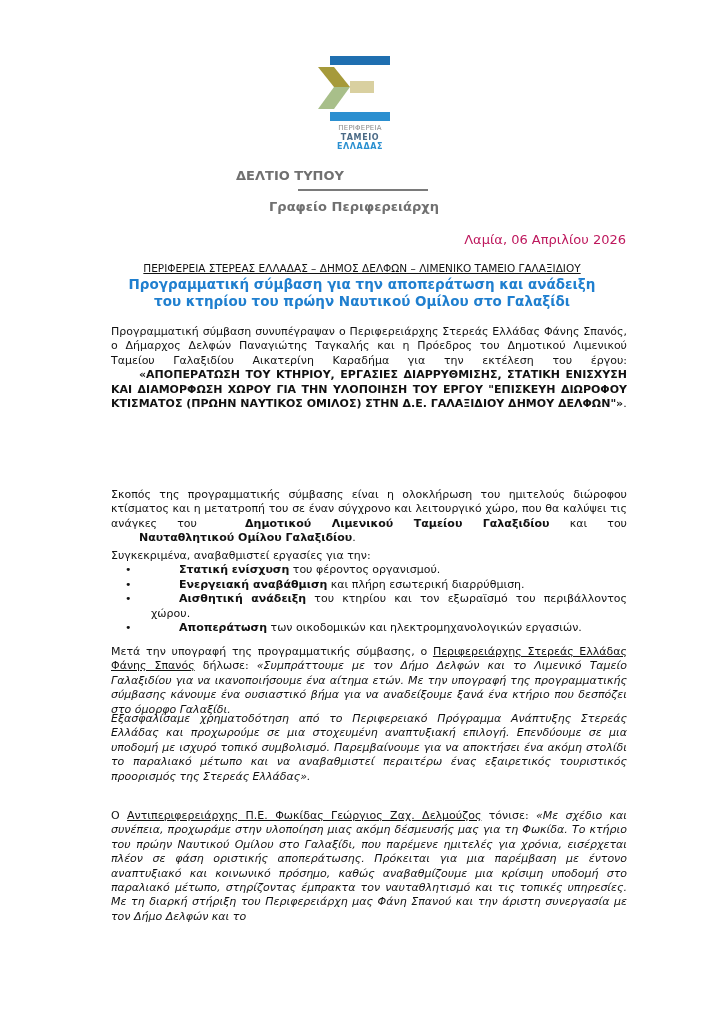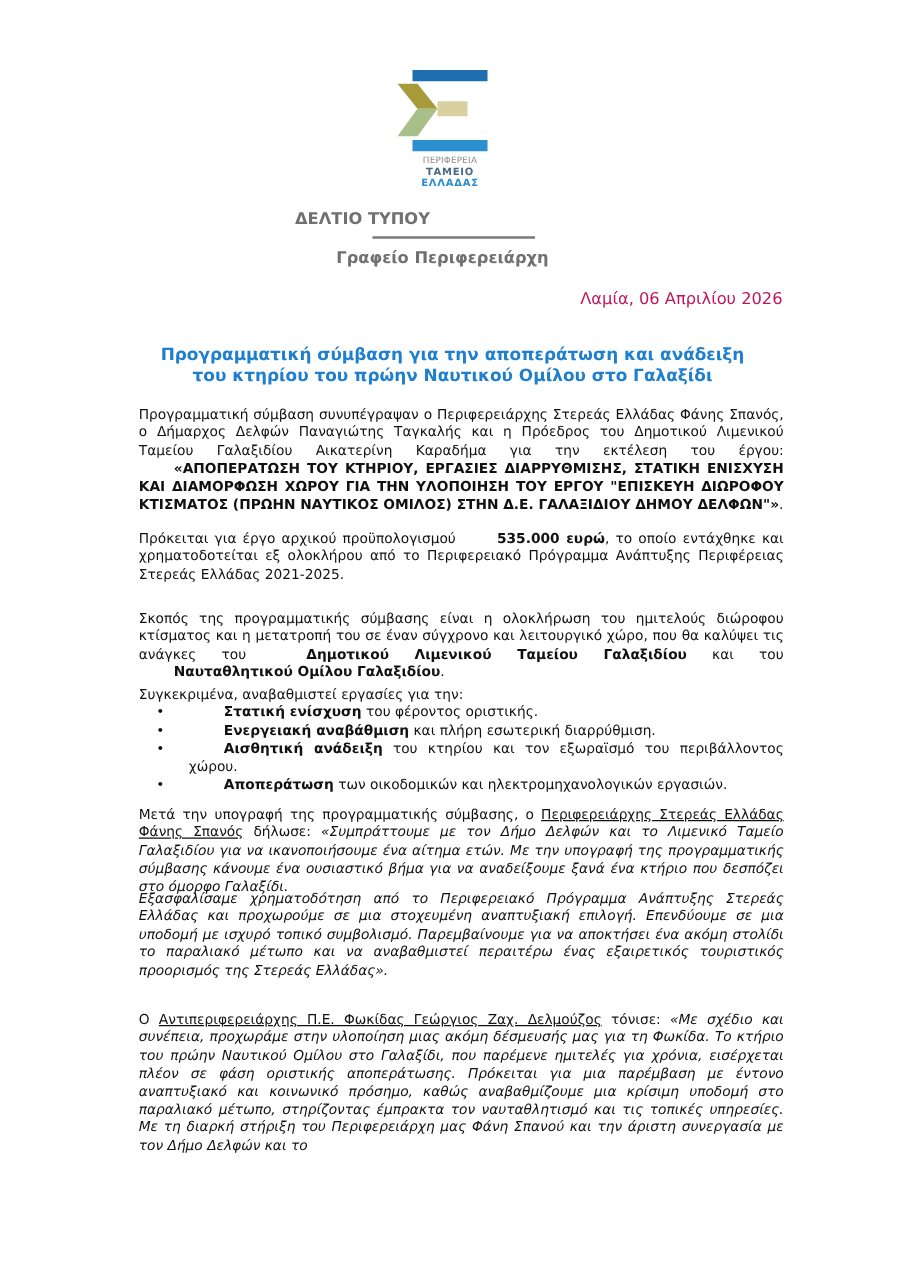--- a/index.html
+++ b/index.html
@@ -63,41 +63,39 @@
     <div class="logo-l2">ΤΑΜΕΙΟ</div>
     <div class="logo-l3">ΕΛΛΑΔΑΣ</div>
   </div>
 
   <div class="press-title">ΔΕΛΤΙΟ ΤΥΠΟΥ</div>
   <div class="press-rule"></div>
   <div class="office">Γραφείο Περιφερειάρχη</div>
 
   <div class="date">Λαμία, 06 Απριλίου 2026</div>
 
+  <div class="kicker">ΠΕΡΙΦΕΡΕΙΑ ΣΤΕΡΕΑΣ ΕΛΛΑΔΑΣ – ΔΗΜΟΣ ΔΕΛΦΩΝ – ΛΙΜΕΝΙΚΟ ΤΑΜΕΙΟ ΓΑΛΑΞΙΔΙΟΥ</div>
   <div class="headline">
     <div>Προγραμματική σύμβαση για την αποπεράτωση και ανάδειξη</div>
     <div>του κτηρίου του πρώην Ναυτικού Ομίλου στο Γαλαξίδι</div>
   </div>
 
   <div class="body" id="p1">
     <p><span>Προγραμματική σύμβαση συνυπέγραψαν ο Περιφερειάρχης Στερεάς Ελλάδας Φάνης Σπανός, ο Δήμαρχος Δελφών Παναγιώτης Ταγκαλής και η Πρόεδρος του Δημοτικού Λιμενικού Ταμείου Γαλαξιδίου Αικατερίνη Καραδήμα για την εκτέλεση του έργου: </span><span class="b">«ΑΠΟΠΕΡΑΤΩΣΗ ΤΟΥ ΚΤΗΡΙΟΥ, ΕΡΓΑΣΙΕΣ ΔΙΑΡΡΥΘΜΙΣΗΣ, ΣΤΑΤΙΚΗ ΕΝΙΣΧΥΣΗ ΚΑΙ ΔΙΑΜΟΡΦΩΣΗ ΧΩΡΟΥ ΓΙΑ ΤΗΝ ΥΛΟΠΟΙΗΣΗ ΤΟΥ ΕΡΓΟΥ "ΕΠΙΣΚΕΥΗ ΔΙΩΡΟΦΟΥ ΚΤΙΣΜΑΤΟΣ (ΠΡΩΗΝ ΝΑΥΤΙΚΟΣ ΟΜΙΛΟΣ) ΣΤΗΝ Δ.Ε. ΓΑΛΑΞΙΔΙΟΥ ΔΗΜΟΥ ΔΕΛΦΩΝ"»</span><span>.</span></p>
   </div>
 
-  <div class="body" id="p2">
-    <p><span>Πρόκειται για έργο αρχικού προϋπολογισμού </span><span class="b">535.000 ευρώ</span><span>, το οποίο εντάχθηκε και χρηματοδοτείται εξ ολοκλήρου από το Περιφερειακό Πρόγραμμα Ανάπτυξης Περιφέρειας Στερεάς Ελλάδας 2021-2025.</span></p>
-  </div>
 
   <div class="body" id="p3">
     <p><span>Σκοπός της προγραμματικής σύμβασης είναι η ολοκλήρωση του ημιτελούς διώροφου κτίσματος και η μετατροπή του σε έναν σύγχρονο και λειτουργικό χώρο, που θα καλύψει τις ανάγκες του </span><span class="b">Δημοτικού Λιμενικού Ταμείου Γαλαξιδίου</span><span> και του </span><span class="b">Ναυταθλητικού Ομίλου Γαλαξιδίου</span><span>.</span></p>
   </div>
 
   <div class="body" id="p4">
     <p>Συγκεκριμένα, αναβαθμιστεί εργασίες για την:</p>
     <ul class="works">
-      <li><span class="bullet">•</span><span class="b">Στατική ενίσχυση</span><span> του φέροντος οριστικής.</span></li>
+      <li><span class="bullet">•</span><span class="b">Στατική ενίσχυση</span><span> του φέροντος οργανισμού.</span></li>
       <li><span class="bullet">•</span><span class="b">Ενεργειακή αναβάθμιση</span><span> και πλήρη εσωτερική διαρρύθμιση.</span></li>
       <li><span class="bullet">•</span><span class="b">Αισθητική ανάδειξη</span><span> του κτηρίου και τον εξωραϊσμό του περιβάλλοντος χώρου.</span></li>
       <li><span class="bullet">•</span><span class="b">Αποπεράτωση</span><span> των οικοδομικών και ηλεκτρομηχανολογικών εργασιών.</span></li>
     </ul>
   </div>
 
   <div class="body" id="p5">
     <p><span>Μετά την υπογραφή της προγραμματικής σύμβασης, ο </span><span class="u">Περιφερειάρχης Στερεάς Ελλάδας Φάνης Σπανός</span><span> δήλωσε: </span><span class="i">«Συμπράττουμε με τον Δήμο Δελφών και το Λιμενικό Ταμείο Γαλαξιδίου για να ικανοποιήσουμε ένα αίτημα ετών. Με την υπογραφή της προγραμματικής σύμβασης κάνουμε ένα ουσιαστικό βήμα για να αναδείξουμε ξανά ένα κτήριο που δεσπόζει στο όμορφο Γαλαξίδι.</span></p>
   </div>
 

